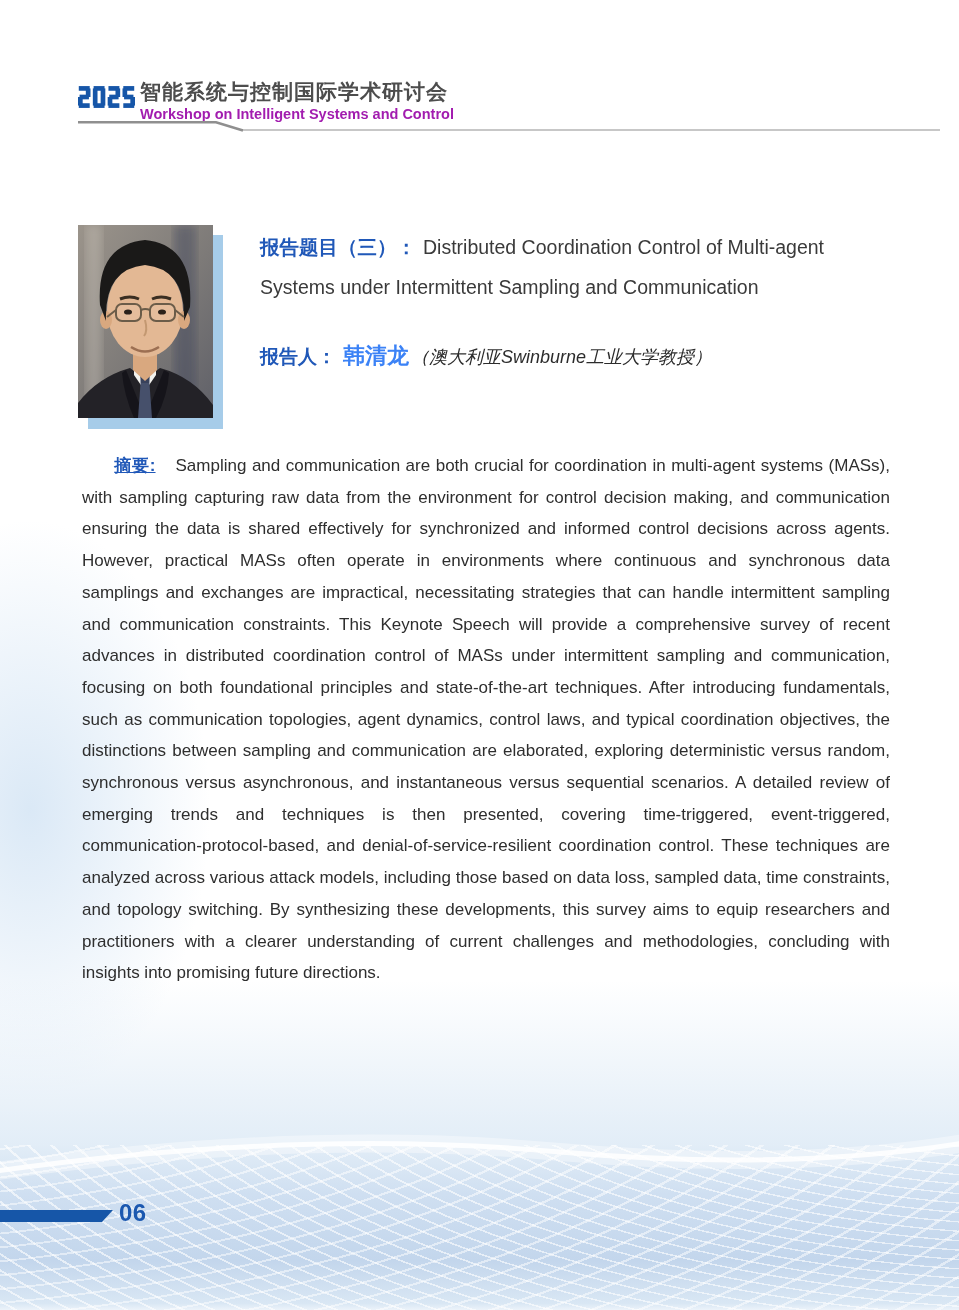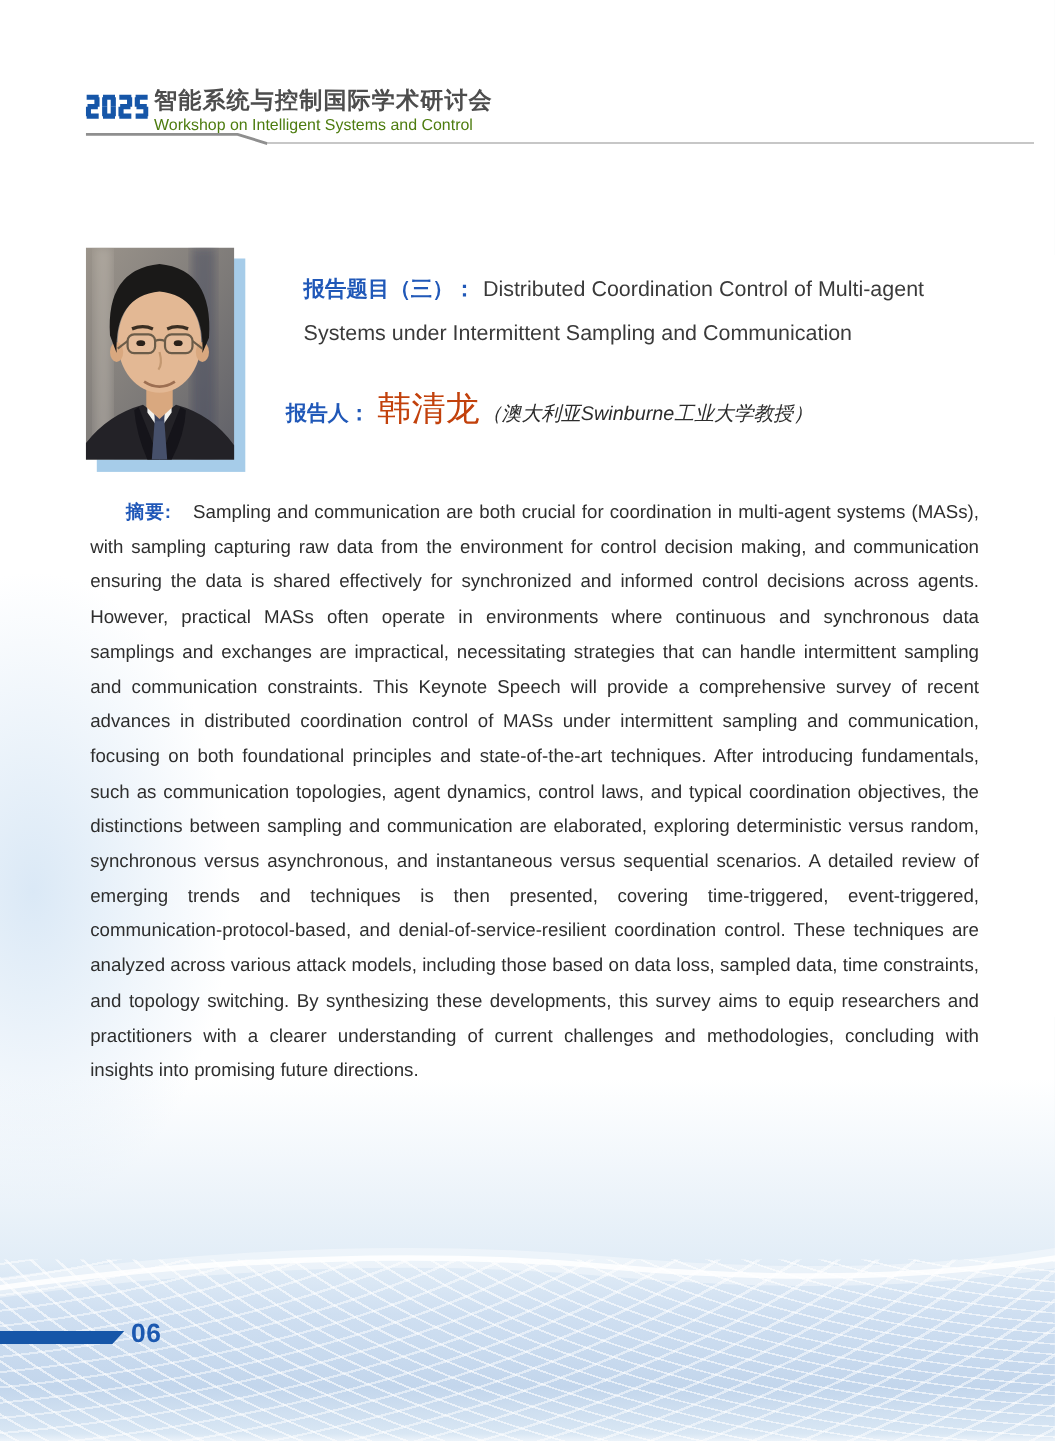--- a/index.html
+++ b/index.html
@@ -32,45 +32,45 @@
       linear-gradient(180deg,#e2edf7 0%,#cfdff1 30%,#c3d6ec 70%,#d9e7f4 96%,#ecf3fa 100%);
     pointer-events:none;
   }
   .footer-curves{position:absolute;left:0;top:1110px;pointer-events:none;}
 
   
   .header{position:absolute;left:78px;top:80px;width:862px;}
   .logo{position:absolute;left:0;top:2px;width:57px;height:30px;}
   .header-titles{position:absolute;left:62px;top:0;}
   .title-zh{font-size:21px;font-weight:700;color:#4d4d4d;letter-spacing:1px;line-height:24px;}
-  .title-en{font-size:14.5px;font-weight:400;color:#4d7c0f;line-height:18px;margin-top:1px;}
+  .title-en{font-size:14.5px;font-weight:700;color:#a21caf;line-height:18px;margin-top:1px;}
   .header-rule{position:absolute;left:0;top:40px;}
 
   
   .photo-wrap{position:absolute;left:78px;top:225px;width:135px;height:193px;}
   .photo-shadow{
     position:absolute;left:10px;top:10px;width:135px;height:194px;
     background:#a6cce9;
   }
   .portrait{position:absolute;left:0;top:0;display:block;}
   .speaker-info{position:absolute;left:260px;top:227px;width:634px;}
-  .talk-title{margin:16px;font-size:19.5px;line-height:40px;color:#3a3a3a;}
+  .talk-title{margin:0;font-size:19.5px;line-height:40px;color:#3a3a3a;}
   .label-blue{color:#2058b8;font-weight:700;margin-right:7px;}
   .speaker-line{margin:34px 0 0 0;font-size:19px;line-height:30px;color:#2c2c2c;}
-  .speaker-name{font-size:31px;font-weight:400;color:#c2410c;margin-right:2px;}
+  .speaker-name{font-size:22px;font-weight:700;color:#3b82f6;margin-right:2px;}
   .speaker-affil{font-size:18px;color:#2c2c2c;font-style:italic;}
 
   
   .abstract{position:absolute;left:82px;top:450px;width:808px;}
   .abstract p{
     margin:0;
     font-size:17px;line-height:31.7px;color:#2e2e2e;
     text-align:justify;text-indent:1.9em;
   }
-  .abstract .label-blue{margin-right:20px;}
+  .abstract .label-blue{margin-right:20px;text-decoration:underline;}
 
   
   .page-bar{
     position:absolute;left:0;top:1210px;width:113px;height:12px;
     background:#1656a8;z-index:5;
     clip-path:polygon(0 0,100% 0,calc(100% - 11px) 100%,0 100%);
   }
   .page-num{
     position:absolute;left:119px;top:1199px;z-index:5;
     font-size:24px;font-weight:700;color:#1b58b0;letter-spacing:.5px;

